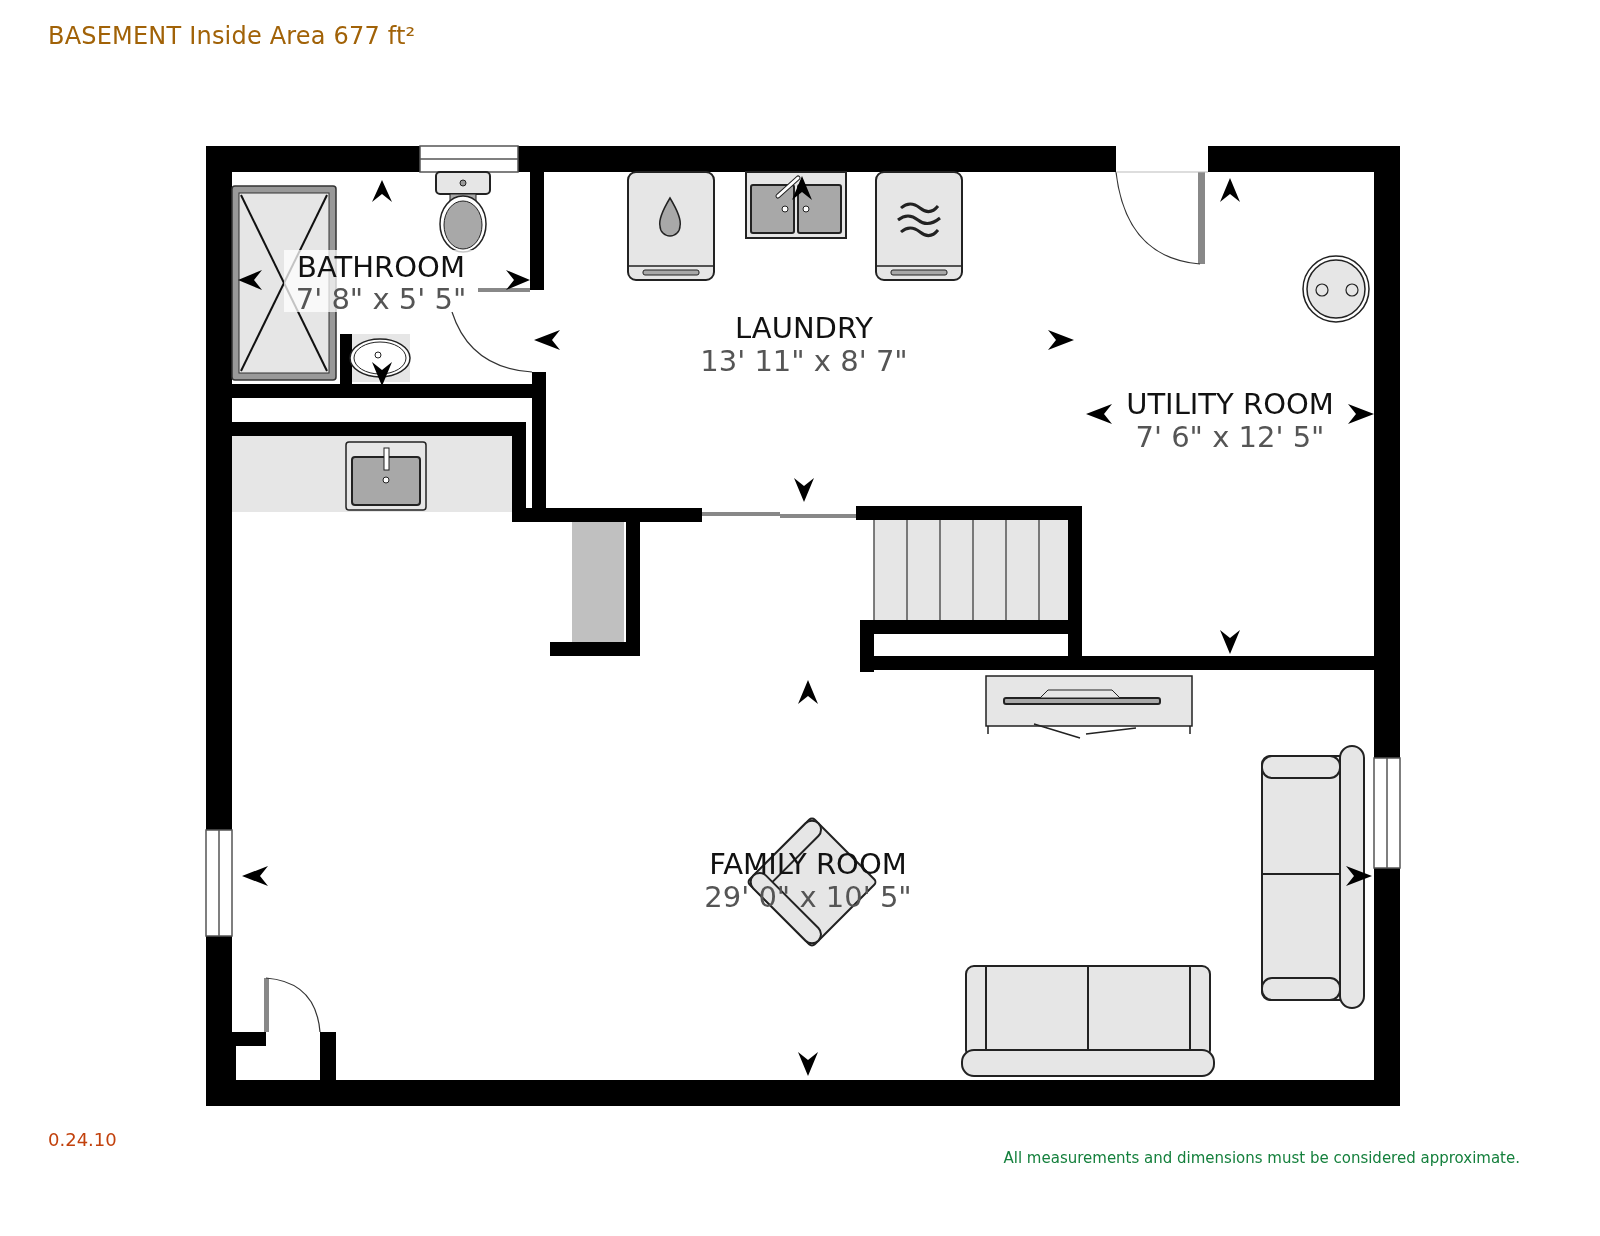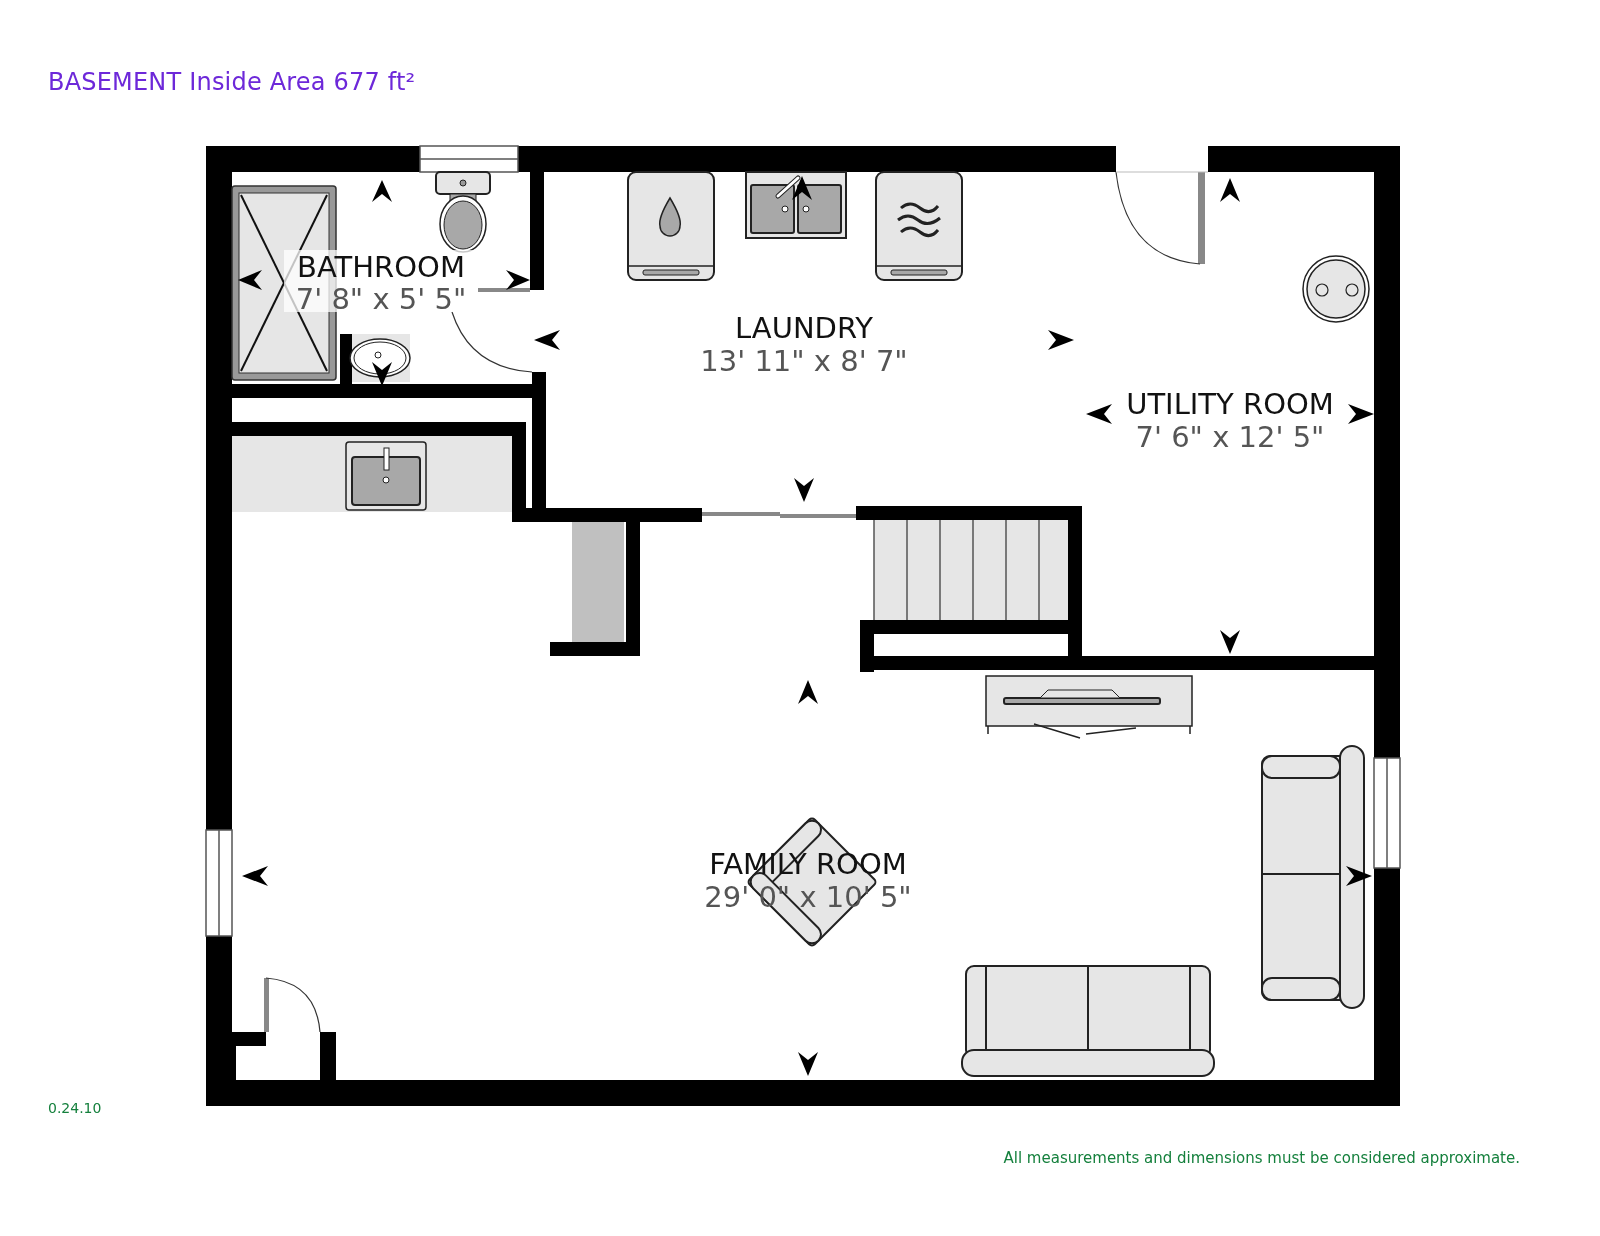--- a/index.html
+++ b/index.html
@@ -1,18 +1,18 @@
 <!DOCTYPE html>
 <html><head>
 <meta charset="utf-8">
 <style>
   html, body { margin: 0; padding: 0; background: #ffffff; }
   body { width: 1600px; height: 1236px; position: relative; overflow: hidden; font-family: "DejaVu Sans", sans-serif; }
-  .header-title { position: absolute; left: 48px; top: 22px; font-size: 24px; color: #6d28d9; letter-spacing: 0.2px; margin-top: 46px; }
-  .footer-left { position: absolute; left: 48px; top: 1100px; font-size: 14px; color: #15803d; }
+  .header-title { position: absolute; left: 48px; top: 22px; font-size: 24px; color: #a16207; letter-spacing: 0.2px; }
+  .footer-left { position: absolute; left: 48px; top: 1129px; font-size: 18px; color: #c2410c; }
   .footer-right { position: absolute; right: 80px; top: 1149px; font-size: 15px; color: #15803d; }
   svg.plan { position: absolute; left: 0; top: 0; }
   .room-name { font-family: "DejaVu Sans", sans-serif; font-size: 29px; fill: #111; }
   .room-dim { font-family: "DejaVu Sans", sans-serif; font-size: 29px; fill: #555; }
   .wall { fill: #000; }
   .fixture { fill: #e6e6e6; stroke: #222; stroke-width: 2; }
   .fixture-dark { fill: #a8a8a8; stroke: #222; stroke-width: 2; }
   .arrow { fill: #000; }
 </style>
 </head>

